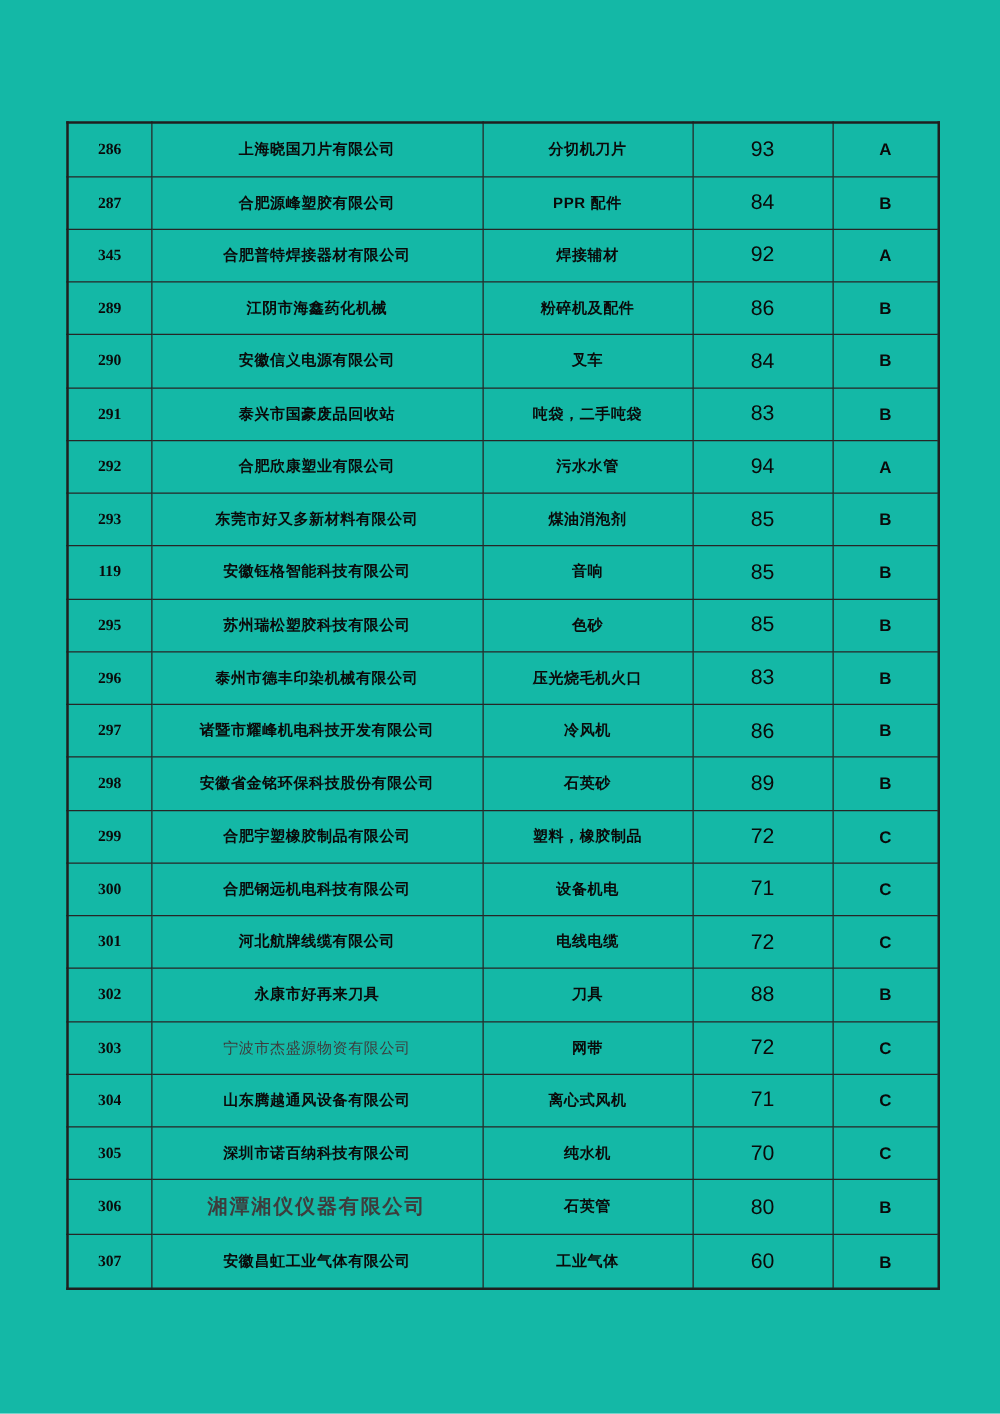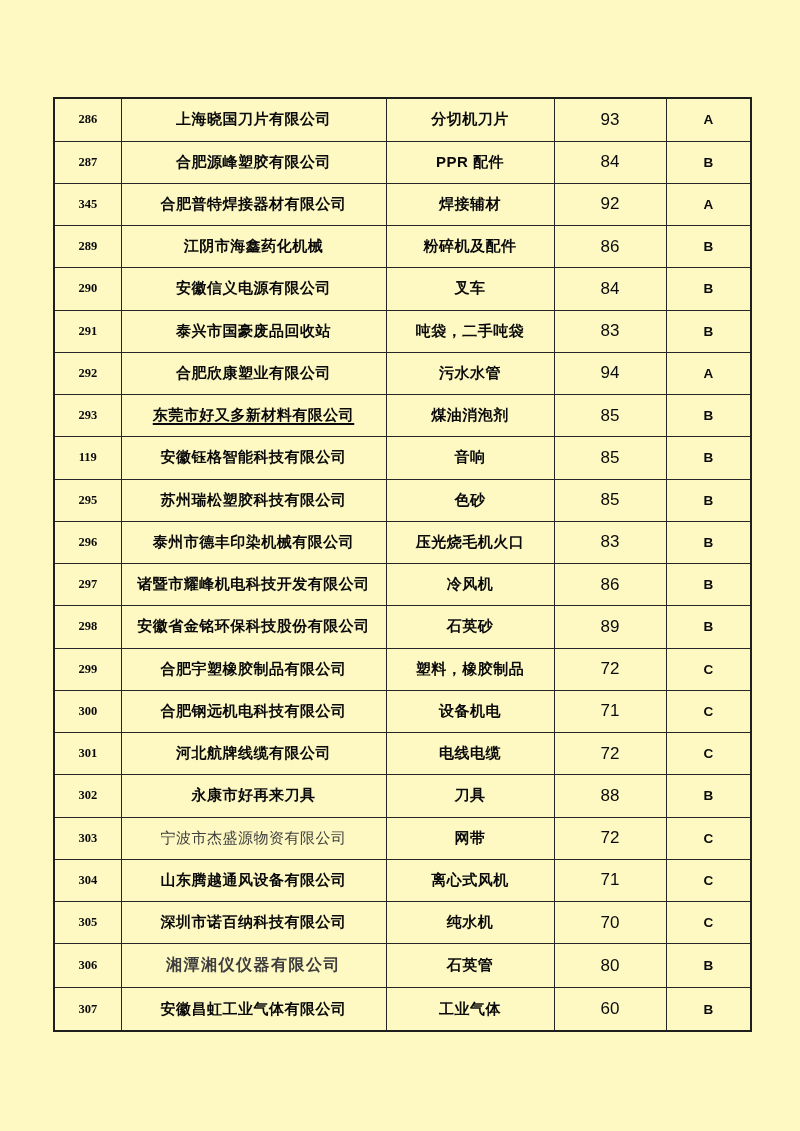--- a/index.html
+++ b/index.html
@@ -4,21 +4,21 @@
 <style>
   html, body {
     margin: 0;
     padding: 0;
     background: #ffffff;
   }
   .page {
     position: relative;
     width: 800px;
     height: 1131px;
-    background: #fef9c3;
+    background: #14b8a6;
     overflow: hidden;
     font-family: "Liberation Sans", sans-serif;
     color: #000000;
   }
   table.rating-table {
     position: absolute;
     left: 53px;
     top: 97px;
     width: 697px;
     height: 935px;
@@ -35,36 +35,35 @@
     color: #0a0a0a;
   }
   td.cell-no {
     font-family: "Liberation Serif", serif;
     font-weight: bold;
     font-size: 12.5px;
   }
   td.cell-company, td.cell-product {
     font-family: "Liberation Sans", sans-serif;
     font-weight: bold;
-    font-size: 15px;
+    font-size: 12px;
     letter-spacing: 0.5px;
   }
   td.cell-score {
     font-family: "Liberation Sans", sans-serif;
     font-weight: normal;
     font-size: 17px;
   }
   td.cell-grade {
     font-family: "Liberation Sans", sans-serif;
     font-weight: bold;
     font-size: 13.5px;
   }
   
   td.cell-company.underline span {
-    text-decoration: underline;
     text-underline-offset: 3px;
     text-decoration-thickness: 1.5px;
   }
   td.cell-company.light {
     font-weight: normal;
     color: #3d3d3d;
     letter-spacing: 0.5px;
   }
   td.cell-company.light-large {
     font-weight: bold;

